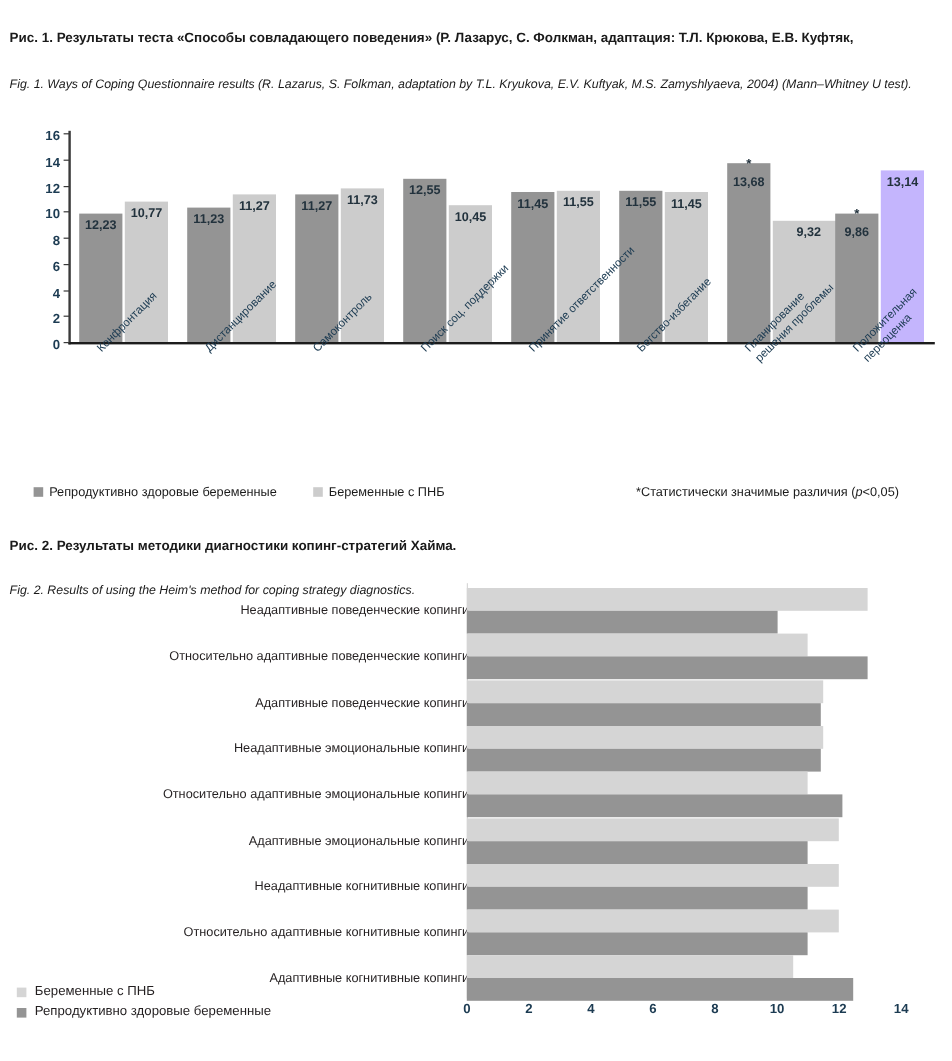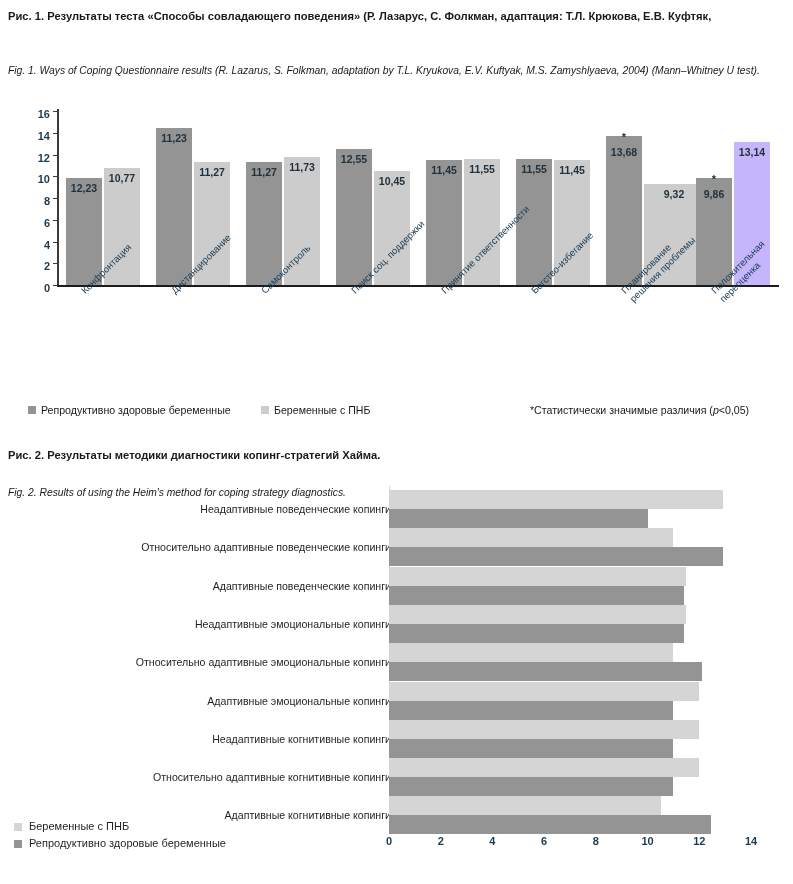--- a/index.html
+++ b/index.html
@@ -57,21 +57,21 @@
             transform:translateX(-50%);}
   #legend2{position:absolute;left:14px;top:818px;width:340px;}
   .lg2-item{display:flex;align-items:center;gap:7px;font-size:11px;
             color:#231f20;line-height:17px;white-space:nowrap;}
 </style>
 </head>
 <body>
 
 <div class="page">
 
-  <div class="caption cap-ru" style="top:8px;">Рис. 1. Результаты теста «Способы совладающего поведения» (Р. Лазарус, С. Фолкман, адаптация: Т.Л. Крюкова, Е.В. Куфтяк,</div>
+  <div class="caption cap-ru" style="top:24px;">Рис. 1. Результаты теста «Способы совладающего поведения» (Р. Лазарус, С. Фолкман, адаптация: Т.Л. Крюкова, Е.В. Куфтяк,</div>
   <div class="caption cap-en" style="top:41px;">Fig. 1. Ways of Coping Questionnaire results (R. Lazarus, S. Folkman, adaptation by T.L. Kryukova, E.V. Kuftyak, M.S. Zamyshlyaeva, 2004) (Mann–Whitney U test).</div>
 
   <div id="chart1">
     <div class="c1-axisY"></div>
     <div class="c1-axisX"></div>
     <div class="c1-ticks" id="c1-ticks">
         <div class="c1-tick" style="top: 185px;">0</div>
         <div class="c1-tick" style="top: 163.25px;">2</div>
         <div class="c1-tick" style="top: 141.5px;">4</div>
         <div class="c1-tick" style="top: 119.75px;">6</div>
@@ -81,21 +81,21 @@
         <div class="c1-tick" style="top: 32.75px;">14</div>
         <div class="c1-tick" style="top: 11px;">16</div>
       </div>
     <div class="c1-plot" id="c1-plot">
         <div class="c1-bar" style="left: 8px; width: 36px; height: 107px; background: rgb(148, 148, 148);">
           <div class="val">12,23</div>
         </div>
         <div class="c1-bar" style="left: 46px; width: 36px; height: 117.124px; background: rgb(204, 204, 204);">
           <div class="val">10,77</div>
         </div>
-        <div class="c1-bar" style="left: 98px; width: 36px; height: 157px; background: rgb(148, 148, 148);">
+        <div class="c1-bar" style="left: 98px; width: 36px; height: 112px; background: rgb(148, 148, 148);">
           <div class="val">11,23</div>
         </div>
         <div class="c1-bar" style="left: 136px; width: 36px; height: 122.561px; background: rgb(204, 204, 204);">
           <div class="val">11,27</div>
         </div>
         <div class="c1-bar" style="left: 188px; width: 36px; height: 122.561px; background: rgb(148, 148, 148);">
           <div class="val">11,27</div>
         </div>
         <div class="c1-bar" style="left: 226px; width: 36px; height: 127.564px; background: rgb(204, 204, 204);">
           <div class="val">11,73</div>

